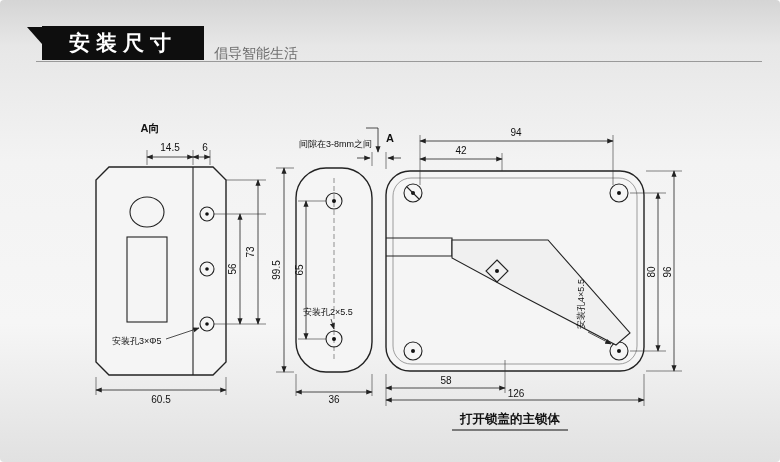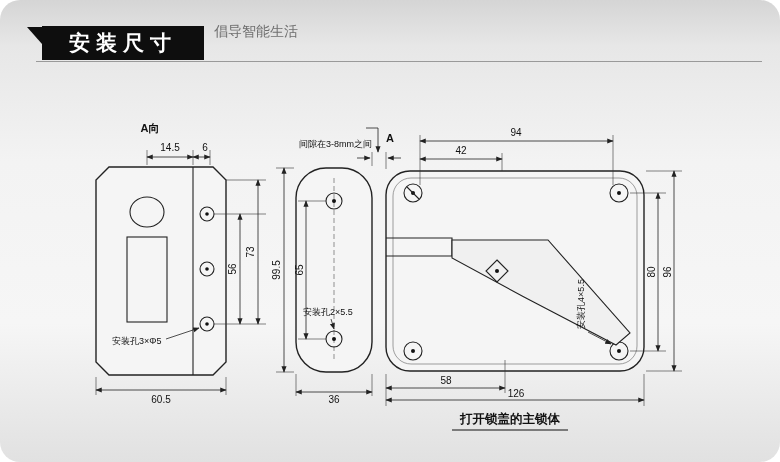--- a/index.html
+++ b/index.html
@@ -1,24 +1,24 @@
 <!DOCTYPE html>
 <html><head>
 <meta charset="utf-8">
 <style>
   html,body{margin:0;padding:0;background:#ffffff;}
-  .page{position:relative;width:780px;height:462px;border-radius:20px;overflow:hidden;
+  .page{position:relative;width:780px;height:462px;border-radius:4px;overflow:hidden;
     background:linear-gradient(180deg,#d5d5d5 0%,#e7e7e7 10%,#f3f3f3 35%,#f6f6f6 70%,#e1e1e1 100%);
     font-family:"Liberation Sans",sans-serif;}
   .ribbon{position:absolute;left:27px;top:27px;width:15px;height:17px;background:#0e0e0e;
     clip-path:polygon(100% 0,100% 100%,0 0);}
   .title-box{position:absolute;left:42px;top:26px;width:162px;height:34px;background:#0e0e0e;
     color:#ffffff;display:flex;align-items:center;justify-content:center;
     font-size:21px;font-weight:bold;letter-spacing:6px;}
-  .subtitle{position:absolute;left:214px;top:23px;font-size:14px;color:#6f6f6f;}
+  .subtitle{position:absolute;left:214px;top:45px;font-size:14px;color:#6f6f6f;}
   .header-rule{position:absolute;left:36px;top:61px;width:726px;height:1px;background:#9a9a9a;}
   svg{position:absolute;left:0;top:0;}
   .outline{fill:#f5f5f5;stroke:#222;stroke-width:1.4;}
   .thin{fill:none;stroke:#222;stroke-width:1.1;}
   .inner{fill:none;stroke:#777;stroke-width:.7;}
   .latch{fill:#f0f0f0;stroke:#222;stroke-width:1.1;}
   .ext{stroke:#333;stroke-width:.6;fill:none;}
   .dimline{stroke:#222;stroke-width:.8;fill:none;}
   .center{stroke:#666;stroke-width:.7;stroke-dasharray:5 3;}
   .dot{fill:#111;stroke:none;}

